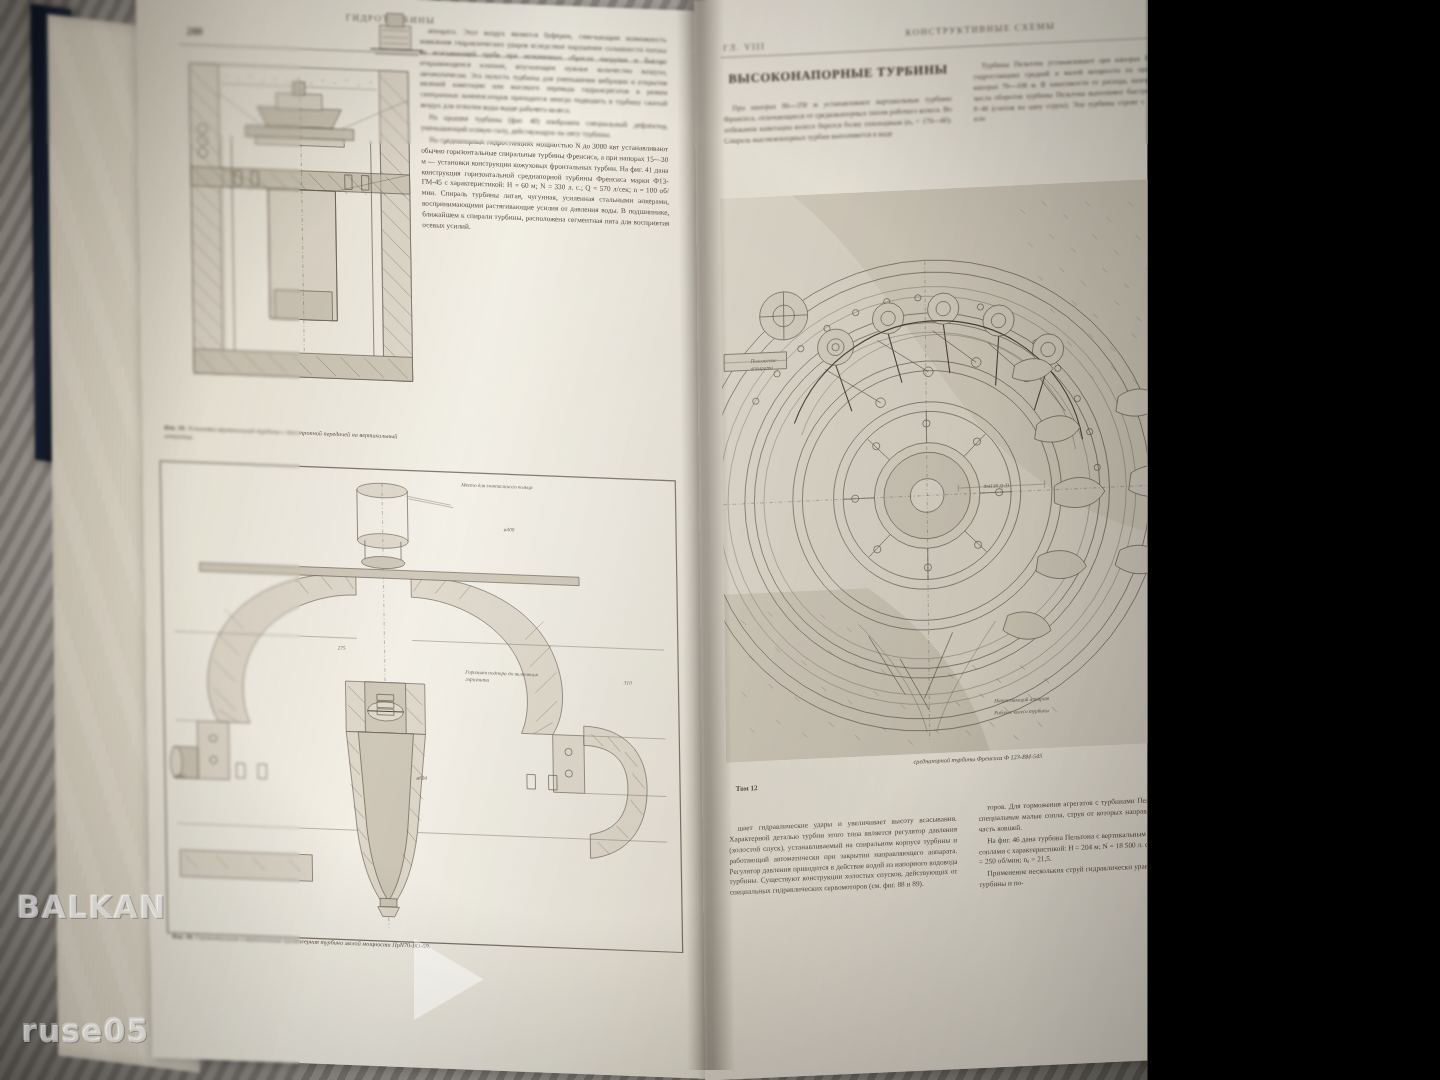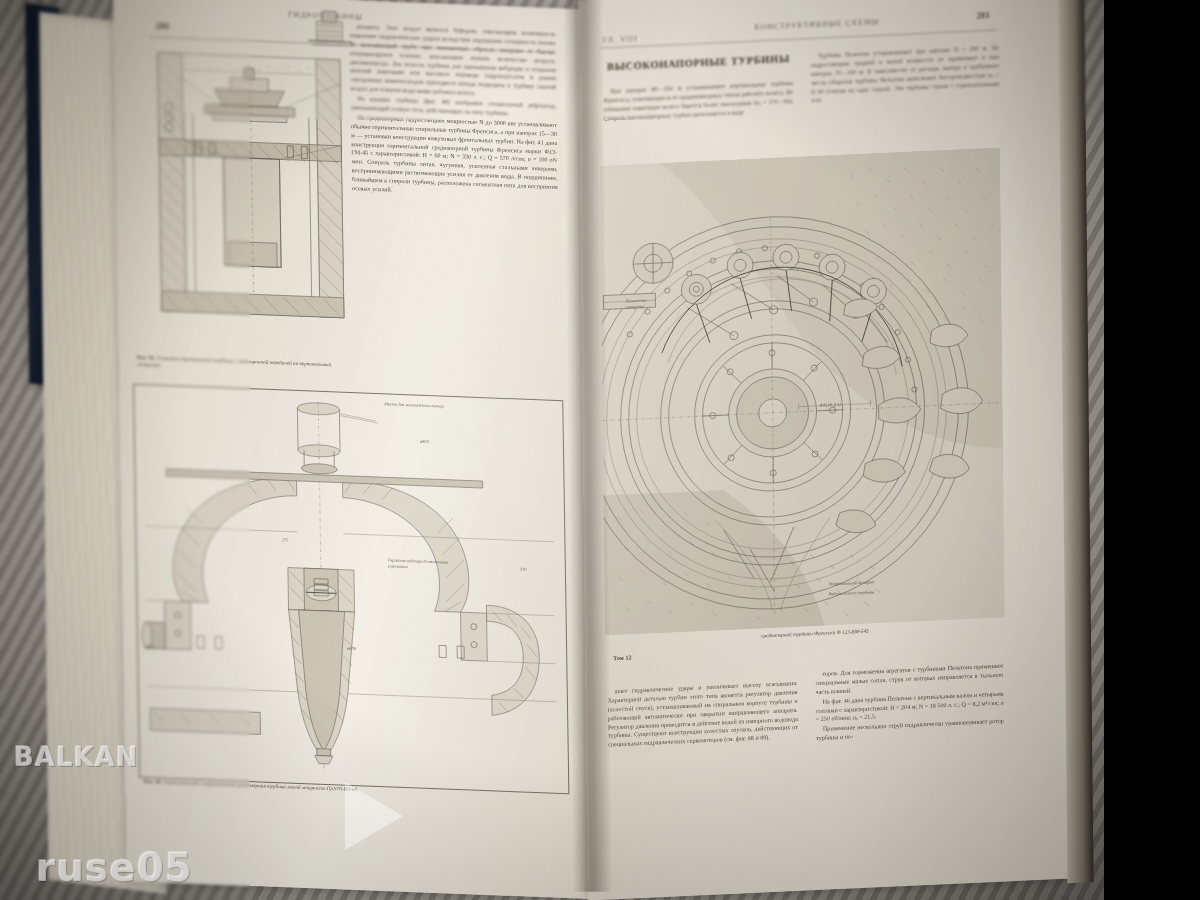--- a/index.html
+++ b/index.html
@@ -1,17 +1,17 @@
 <!DOCTYPE html>
 <html><head>
 <meta charset="utf-8">
 <style>
   html,body{margin:0;padding:0;background:#000;}
   #stage{
-    position:relative;width:1104px;height:900px;overflow:hidden;
+    position:relative;width:956px;height:900px;overflow:hidden;
     font-family:"Liberation Serif",serif;
     background:#b9b4ab;
   }
 
   
   .surface{
     position:absolute;inset:0;
     background:
       repeating-linear-gradient(118deg,
         #cfcbc4 0px,#cfcbc4 7px,
@@ -136,21 +136,21 @@
   }
 
   
   .wm{position:absolute;pointer-events:none;user-select:none;
       font-family:"DejaVu Sans",sans-serif;font-weight:bold;
       color:rgba(255,255,255,.50);
       text-shadow:1px 1px 0 rgba(0,0,0,.22), -1px -1px 0 rgba(255,255,255,.30);}
   .wm-balkan{left:14px;top:742px;font-size:26px;letter-spacing:1px;}
   .wm-auction{left:10px;top:760px;font-size:72px;letter-spacing:-1px;
               color:rgba(255,255,255,.42);}
-  .wm-ruse{left:36px;top:845px;font-size:39px;letter-spacing:1px;}
+  .wm-ruse{left:18px;top:845px;font-size:26px;letter-spacing:1px;}
   .wm-tri{position:absolute;left:345px;top:782px;width:0;height:0;
     border-left:58px solid rgba(255,255,255,.42);
     border-top:34px solid transparent;border-bottom:34px solid transparent;
     pointer-events:none;}
 </style>
 </head>
 <body>
 
 <div id="stage">
 

